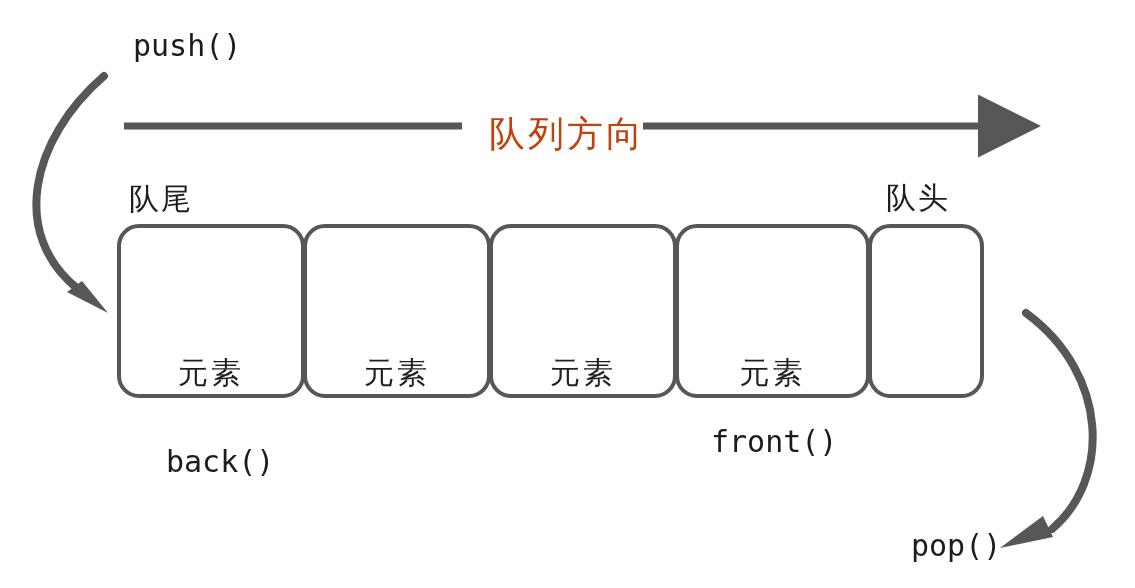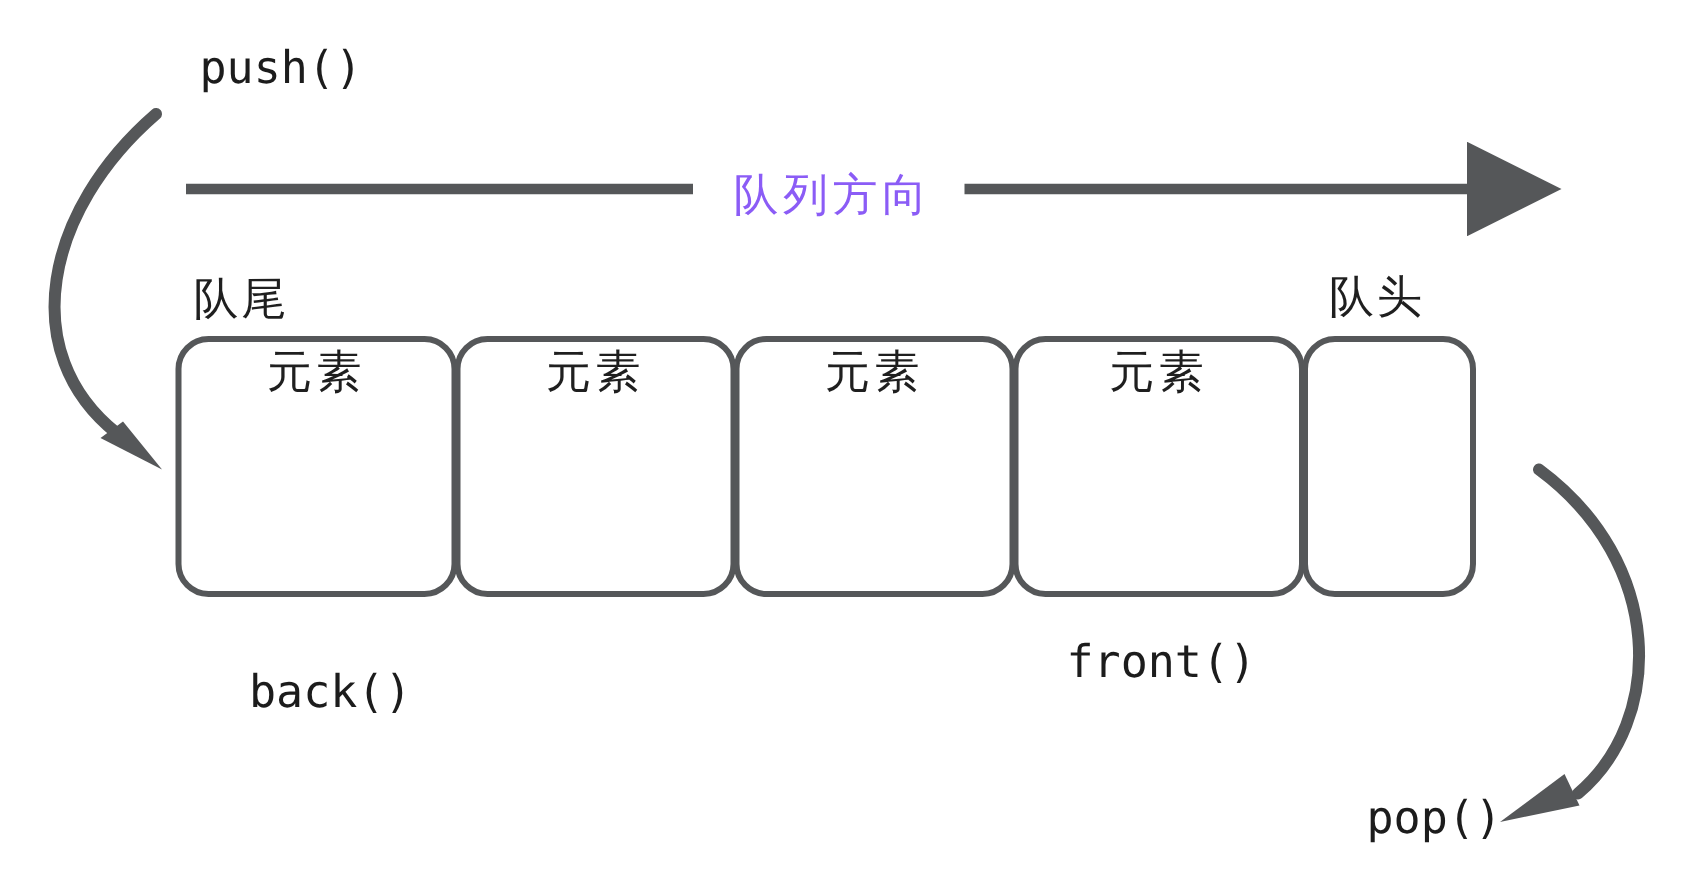--- a/index.html
+++ b/index.html
@@ -40,35 +40,35 @@
     white-space: nowrap;
     letter-spacing: 2px;
   }
   .cell {
     position: absolute;
     box-sizing: border-box;
     border: 4px solid #555759;
     border-radius: 22px;
     background: #ffffff;
     display: flex;
-    align-items: flex-start;
+    align-items: flex-end;
     justify-content: center;
   }
   .cell-text {
     font-family: "DejaVu Serif", "Liberation Serif", serif;
     font-size: 30px;
     color: #1f1f1f;
     letter-spacing: 3px;
     user-select: none;
   }
   .dir-text {
     position: absolute;
     font-family: "DejaVu Serif", "Liberation Serif", serif;
-    font-size: 30px;
-    color: #8b5cf6;
+    font-size: 36px;
+    color: #c2410c;
     letter-spacing: 3px;
     white-space: nowrap;
   }
 </style>
 </head>
 <body>
 
 <div id="canvas">
 
   <svg class="layer" viewBox="0 0 1135 588" xmlns="http://www.w3.org/2000/svg">

